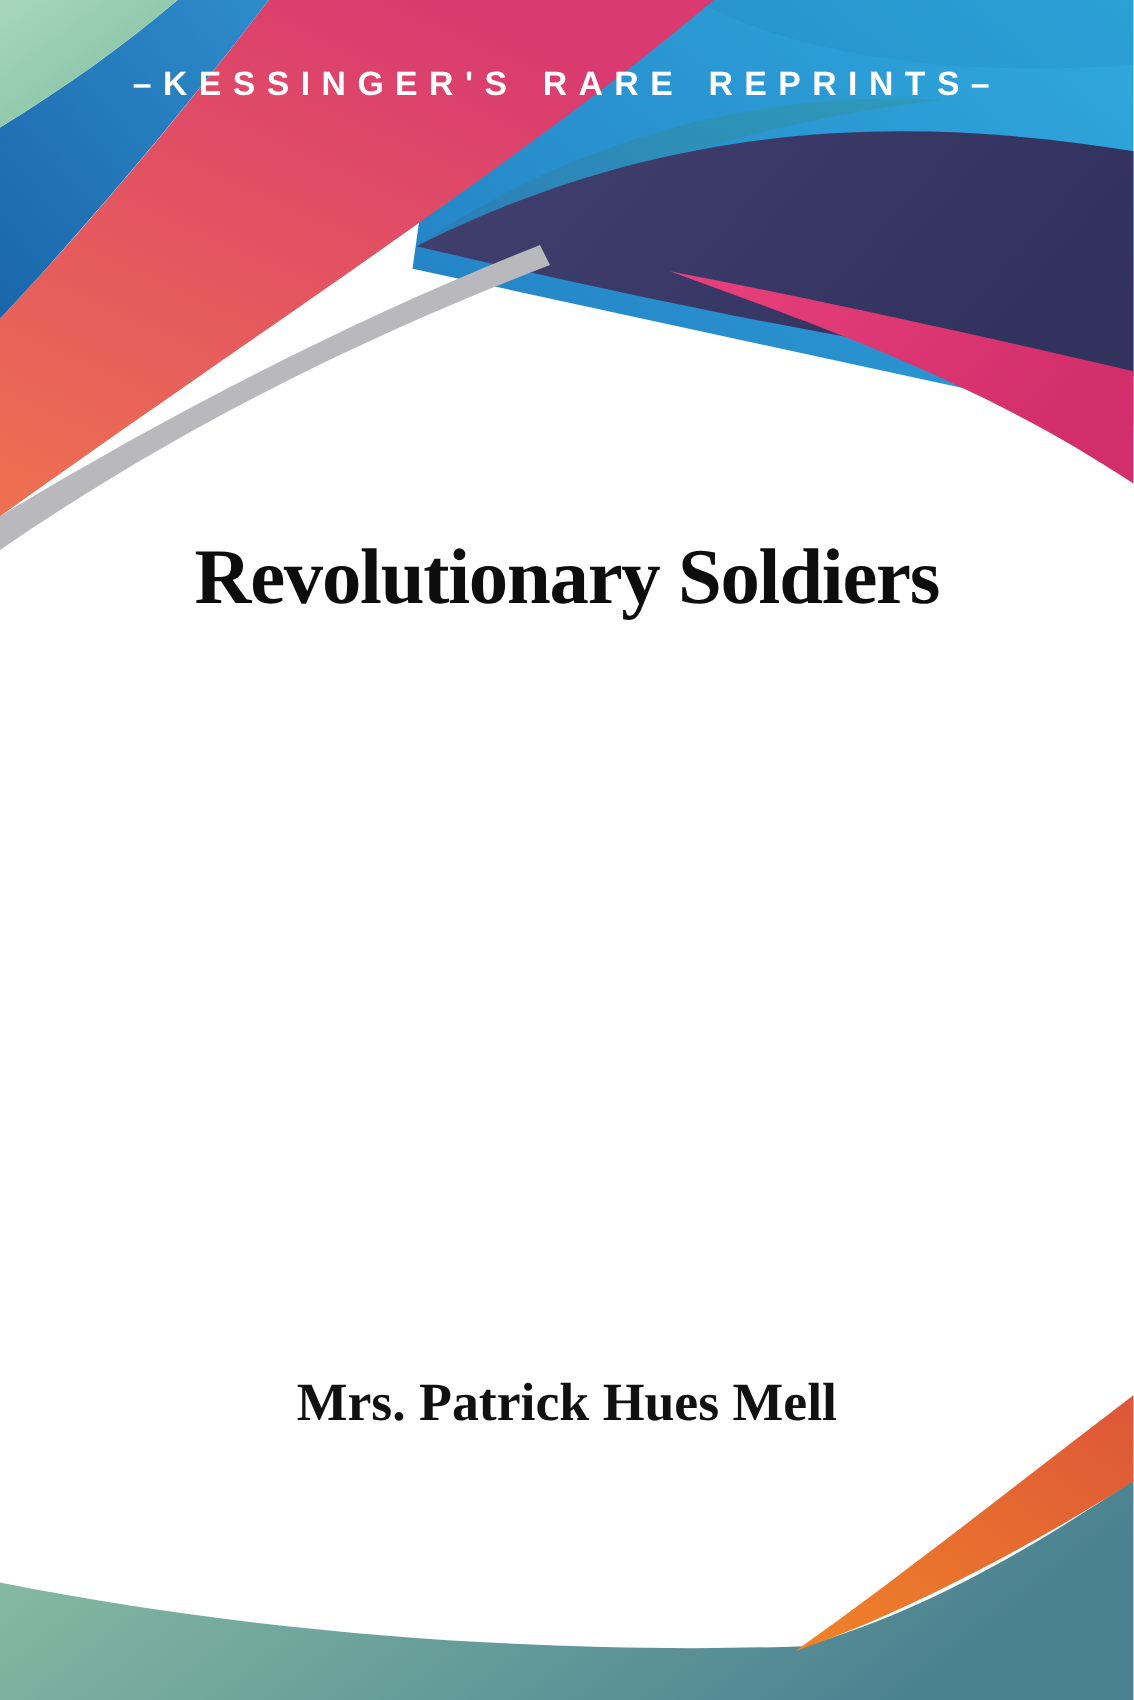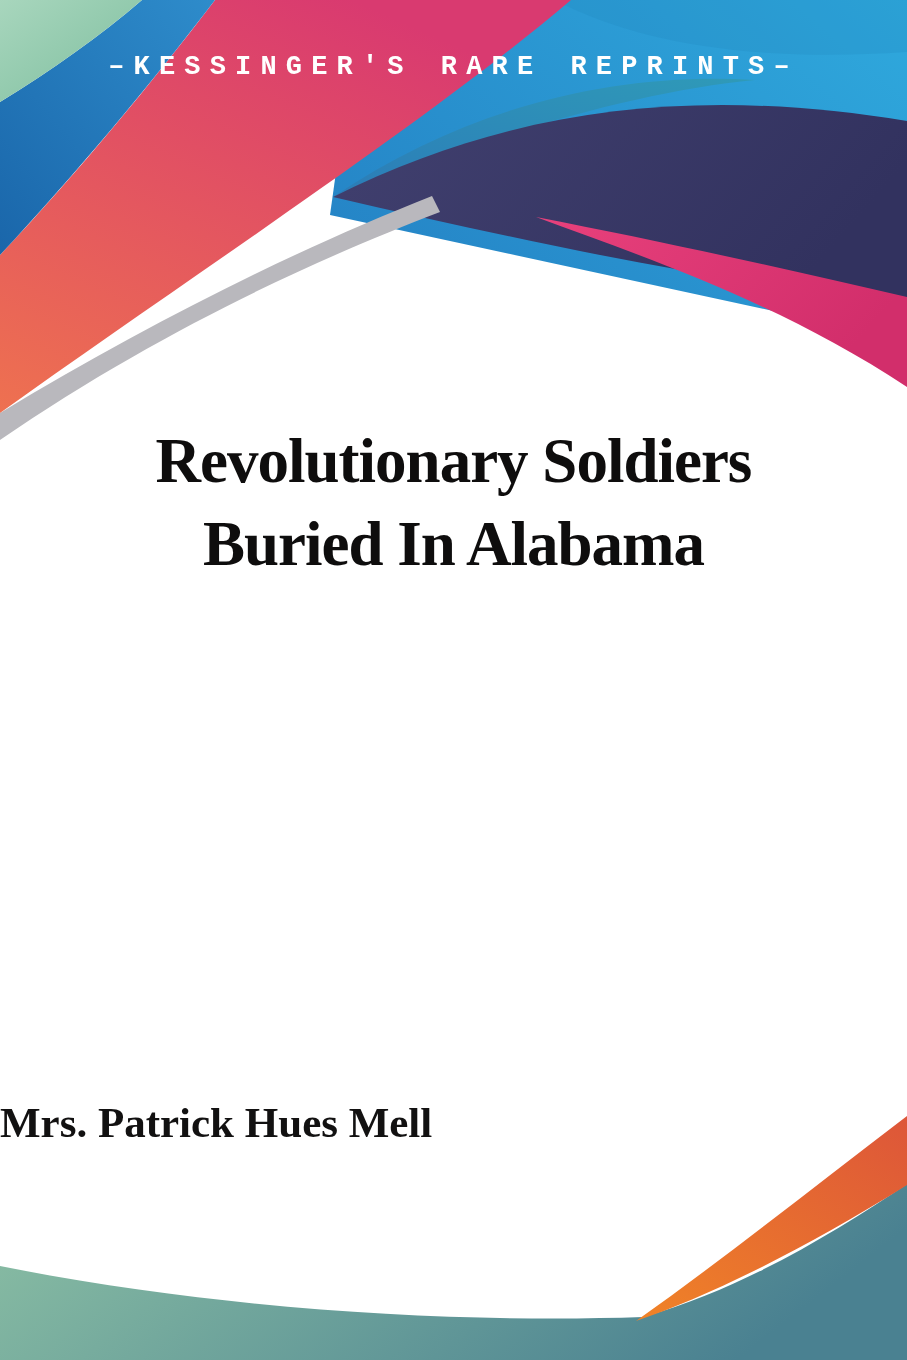--- a/index.html
+++ b/index.html
@@ -7,41 +7,42 @@
     position:relative;
     width:907px;height:1360px;
     background:#ffffff;
     overflow:hidden;
     font-family:"Liberation Serif", serif;
   }
   .art{position:absolute;left:0;top:0;width:907px;height:1360px;display:block;}
   .banner{
     position:absolute;left:0;top:52px;width:907px;
     text-align:center;
-    font-family:Liberation Mono, monospace;
+    font-family:Liberation Sans, sans-serif;
     font-weight:bold;
     font-size:27px;
     letter-spacing:0.34em;
     word-spacing:0.10em;
     color:#ffffff;
     white-space:nowrap;
   }
   .title{
     position:absolute;left:0;top:420px;width:907px;
     text-align:center;
     font-family:"Liberation Serif", serif;
     font-weight:bold;
     font-size:63px;
     line-height:1.31;
     letter-spacing:-1px;
     color:#0e0d0d;
   }
   .title span{display:block;}
   .author{
     position:absolute;left:0;top:1098px;width:907px;
+    text-align:center;
     font-family:"Liberation Serif", serif;
     font-weight:bold;
     font-size:43px;
     color:#121111;
   }
 </style>
 </head>
 <body>
 
 <div class="cover">
@@ -106,18 +107,17 @@
 
     <path d="M0,1266 C230,1312 470,1323 643,1317 C745,1288 835,1232 907,1184 L907,1360 L0,1360 Z" fill="url(#gTealBottom)"></path>
 
     <path d="M636,1321 C725,1258 815,1186 907,1116 L907,1185 C800,1252 706,1297 636,1321 Z" fill="url(#gOrange)"></path>
   </svg>
 
   <div class="banner">–KESSINGER'S RARE REPRINTS–</div>
 
   <div class="title">
     <span>Revolutionary Soldiers</span>
-    <span>Buried In Alabama</span>
   </div>
 
   <div class="author">Mrs. Patrick Hues Mell</div>
 
 </div>
 
 </body></html>

